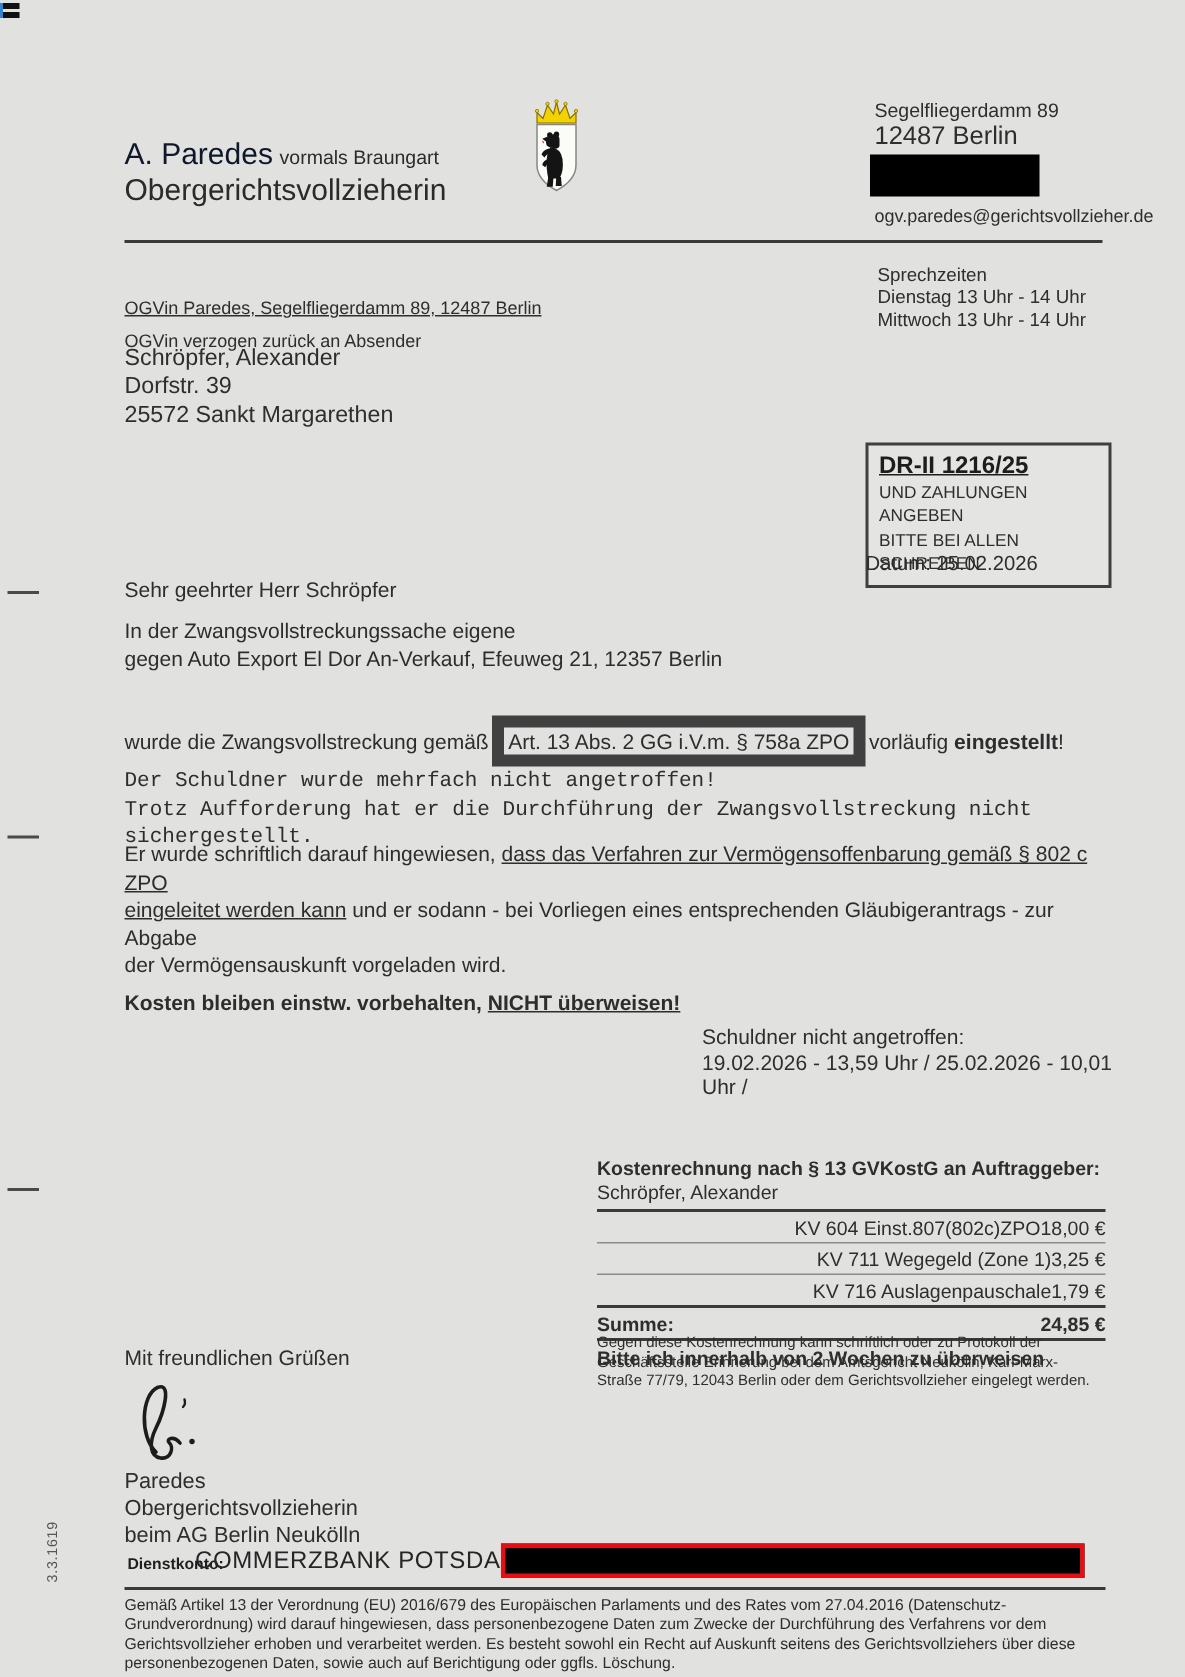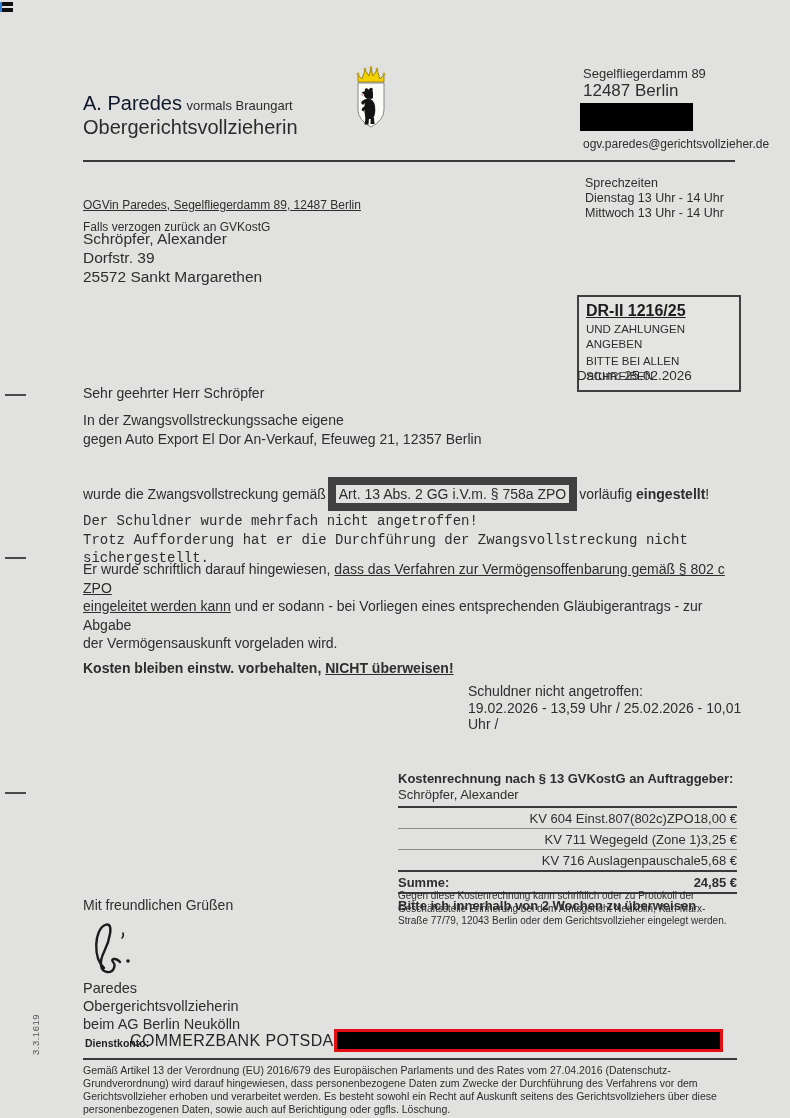--- a/index.html
+++ b/index.html
@@ -152,21 +152,21 @@
 
   <div class="abs hr-top"></div>
 
   <div class="abs hours">
     <div>Sprechzeiten</div>
     <div>Dienstag 13 Uhr - 14 Uhr</div>
     <div>Mittwoch 13 Uhr - 14 Uhr</div>
   </div>
 
   <div class="abs return-line">OGVin Paredes, Segelfliegerdamm 89, 12487 Berlin</div>
-  <div class="abs return-note">Falls verzogen zurück an GVKostG</div>
+  <div class="abs return-note">OGVin verzogen zurück an Absender</div>
   <div class="abs recipient">
     <div>Schröpfer, Alexander</div>
     <div>Dorfstr. 39</div>
     <div>25572 Sankt Margarethen</div>
   </div>
 
   <div class="abs ref-box">
     <div class="ref-number">DR-II 1216/25</div>
     <div class="ref-note">UND ZAHLUNGEN ANGEBEN</div>
     <div class="ref-note">BITTE BEI ALLEN SCHREIBEN</div>
@@ -215,21 +215,21 @@
     <div class="inv-row">
       <span>KV 604 Einst.807(802c)ZPO</span>
       <span>18,00 €</span>
     </div>
     <div class="inv-row">
       <span>KV 711 Wegegeld (Zone 1)</span>
       <span>3,25 €</span>
     </div>
     <div class="inv-row last">
       <span>KV 716 Auslagenpauschale</span>
-      <span>5,68 €</span>
+      <span>1,79 €</span>
     </div>
     <div class="inv-total">
       <span>Summe:</span>
       <span>24,85 €</span>
     </div>
     <div class="inv-note">Bitte ich innerhalb von 2 Wochen zu überweisen</div>
   </div>
 
   <div class="abs appeal">Gegen diese Kostenrechnung kann schriftlich oder zu Protokoll der Geschäftsstelle Erinnerung bei dem Amtsgericht Neukölln, Karl-Marx-Straße 77/79, 12043 Berlin oder dem Gerichtsvollzieher eingelegt werden.</div>
 

